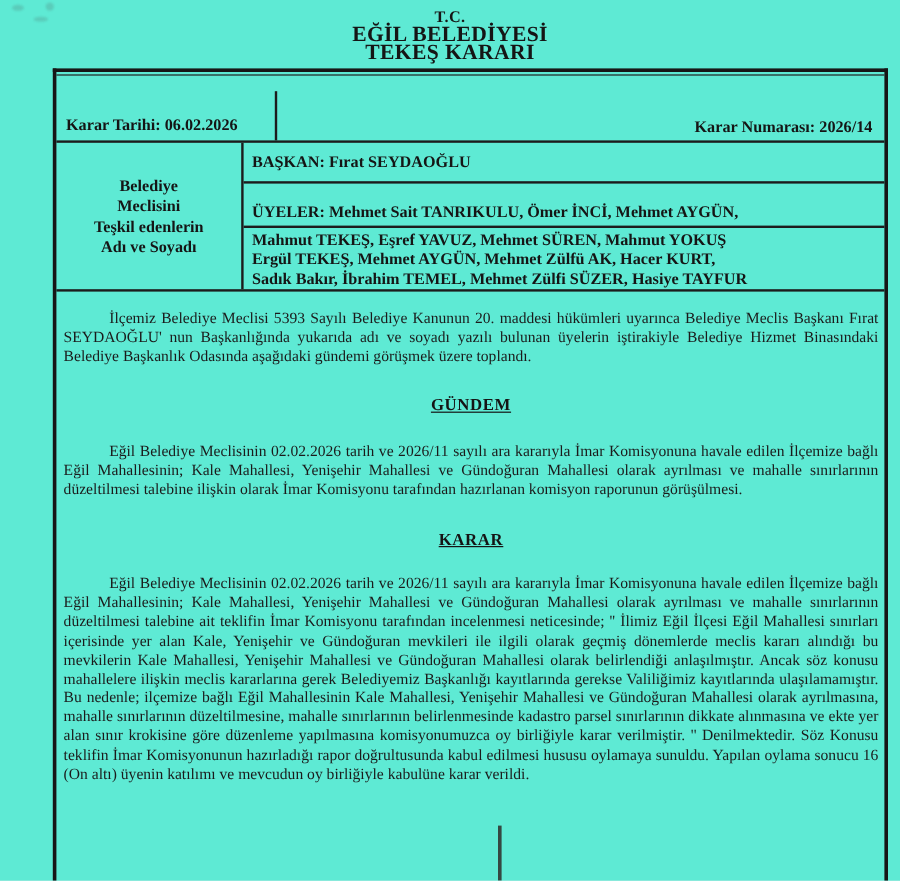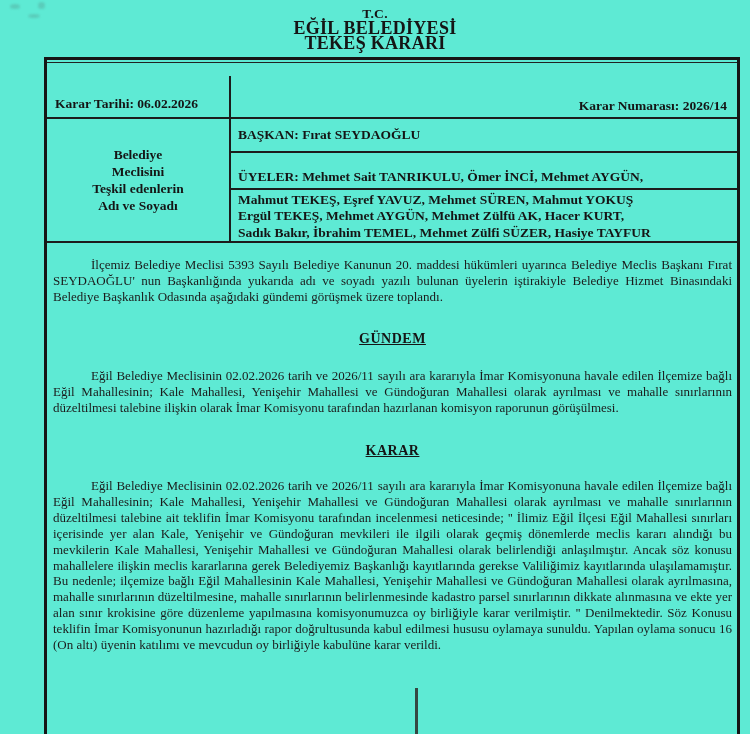--- a/index.html
+++ b/index.html
@@ -46,21 +46,21 @@
     display:flex;align-items:flex-end;padding:0 0 5px 8px;box-sizing:border-box;
   }
   .cell-numara{
     flex:1;display:flex;align-items:flex-end;justify-content:flex-end;
     padding:0 10px 3px 0;
   }
   .row2{
     display:flex;height:122px;border-bottom:2px solid #1c1c1c;
   }
   .members-label{
-    width:184px;border-right:2px solid #1c1c1c;box-sizing:border-box;
+    width:156px;border-right:2px solid #1c1c1c;box-sizing:border-box;
     display:flex;flex-direction:column;justify-content:center;align-items:center;
     line-height:17px;text-align:center;
   }
   .members-right{flex:1;display:flex;flex-direction:column;}
   .baskan-row{
     height:35px;border-bottom:2px solid #1c1c1c;
     display:flex;align-items:center;padding-left:7px;
   }
   .uyeler-first{
     height:35px;border-bottom:2px solid #1c1c1c;

